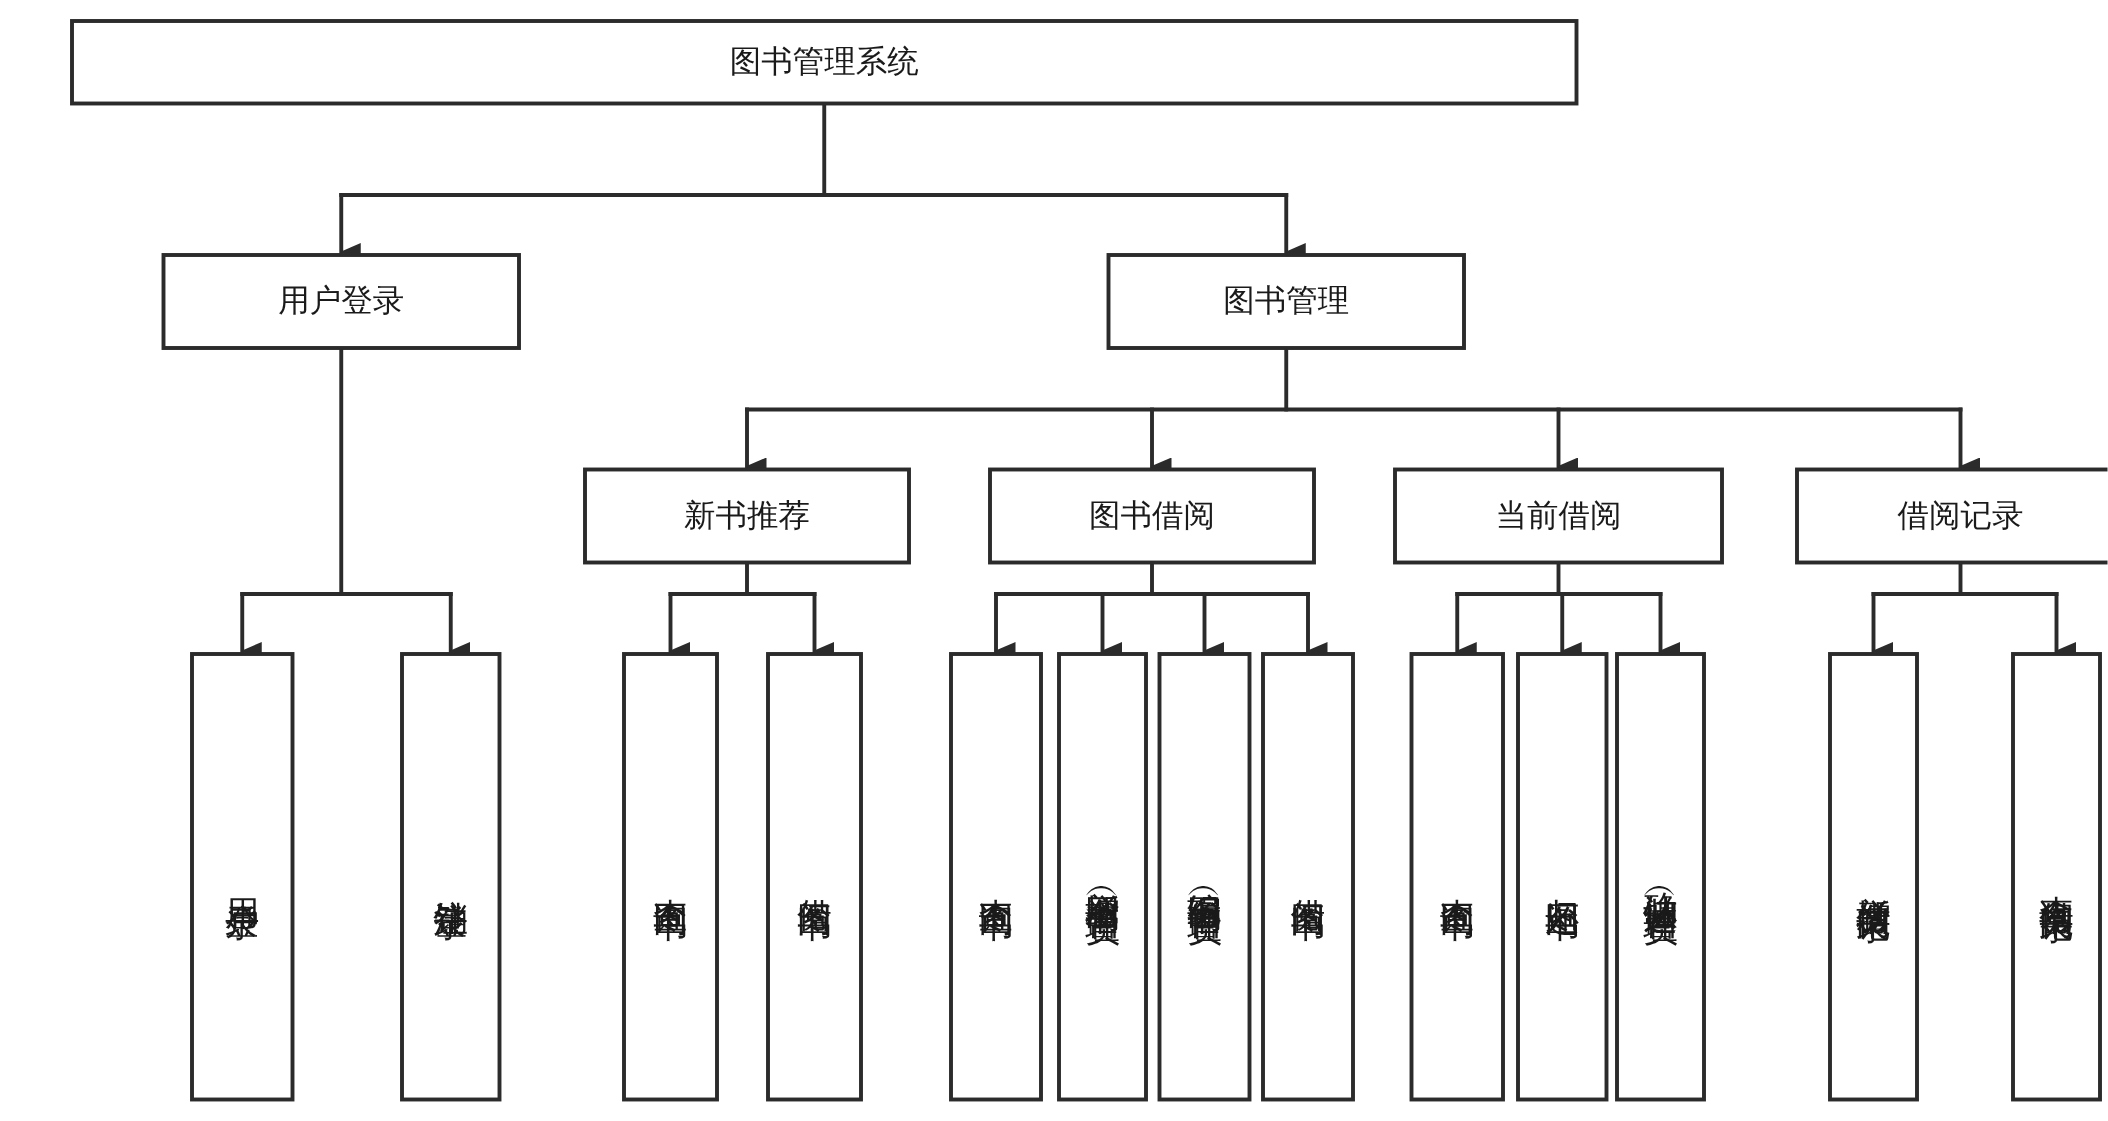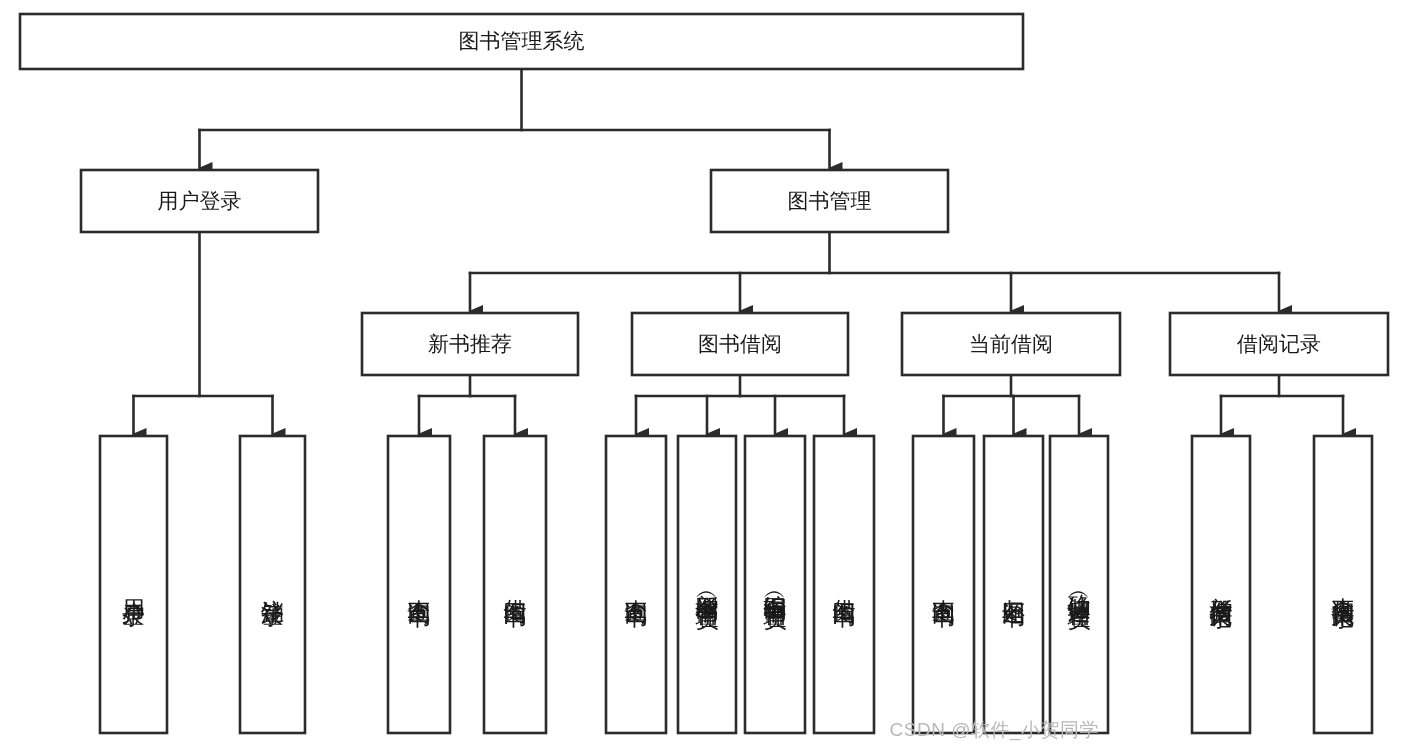--- a/index.html
+++ b/index.html
@@ -1,20 +1,20 @@
 <!DOCTYPE html>
 <html><head>
 <meta charset="utf-8">
 <style>
   html,body{margin:0;padding:0;background:#ffffff;}
   body{
     font-family:"Liberation Sans","DejaVu Sans",sans-serif;
     width:1405px;height:747px;overflow:hidden;position:relative;
   }
-  #diagram-root{position:relative;width:1113px;height:747px;}
+  #diagram-root{position:relative;width:1113px;height:747px;margin-left:28px;}
   svg#flow{position:absolute;left:0;top:0;width:1405px;height:747px;}
   .nodebox{
     fill:#ffffff;stroke:#2b2b2b;stroke-width:2.6;
   }
   .connector{
     stroke:#2b2b2b;stroke-width:2.6;fill:none;stroke-linecap:square;
   }
   .arrowhead{fill:#2b2b2b;stroke:none;}
   .h-label{
     font-family:"Liberation Sans","DejaVu Sans",sans-serif;
@@ -128,14 +128,13 @@
       <div class="v-label" style="left: 678px; top: 436px; width: 58px; height: 297px;">新增图书（管理员）</div>
       <div class="v-label" style="left: 745px; top: 436px; width: 60px; height: 297px;">编辑图书（管理员）</div>
       <div class="v-label" style="left: 814px; top: 436px; width: 60px; height: 297px;">借阅图书</div>
       <div class="v-label" style="left: 913px; top: 436px; width: 61px; height: 297px;">查询图书</div>
       <div class="v-label" style="left: 984px; top: 436px; width: 59px; height: 297px;">归还图书</div>
       <div class="v-label" style="left: 1050px; top: 436px; width: 58px; height: 297px;">确认归还（管理员）</div>
       <div class="v-label" style="left: 1192px; top: 436px; width: 58px; height: 297px;">新增借阅记录</div>
       <div class="v-label" style="left: 1314px; top: 436px; width: 58px; height: 297px;">查询借阅记录</div>
     </div>
 
-  <div class="watermark">CSDN @软件_小贺同学</div>
 </div>
 
 </body></html>

